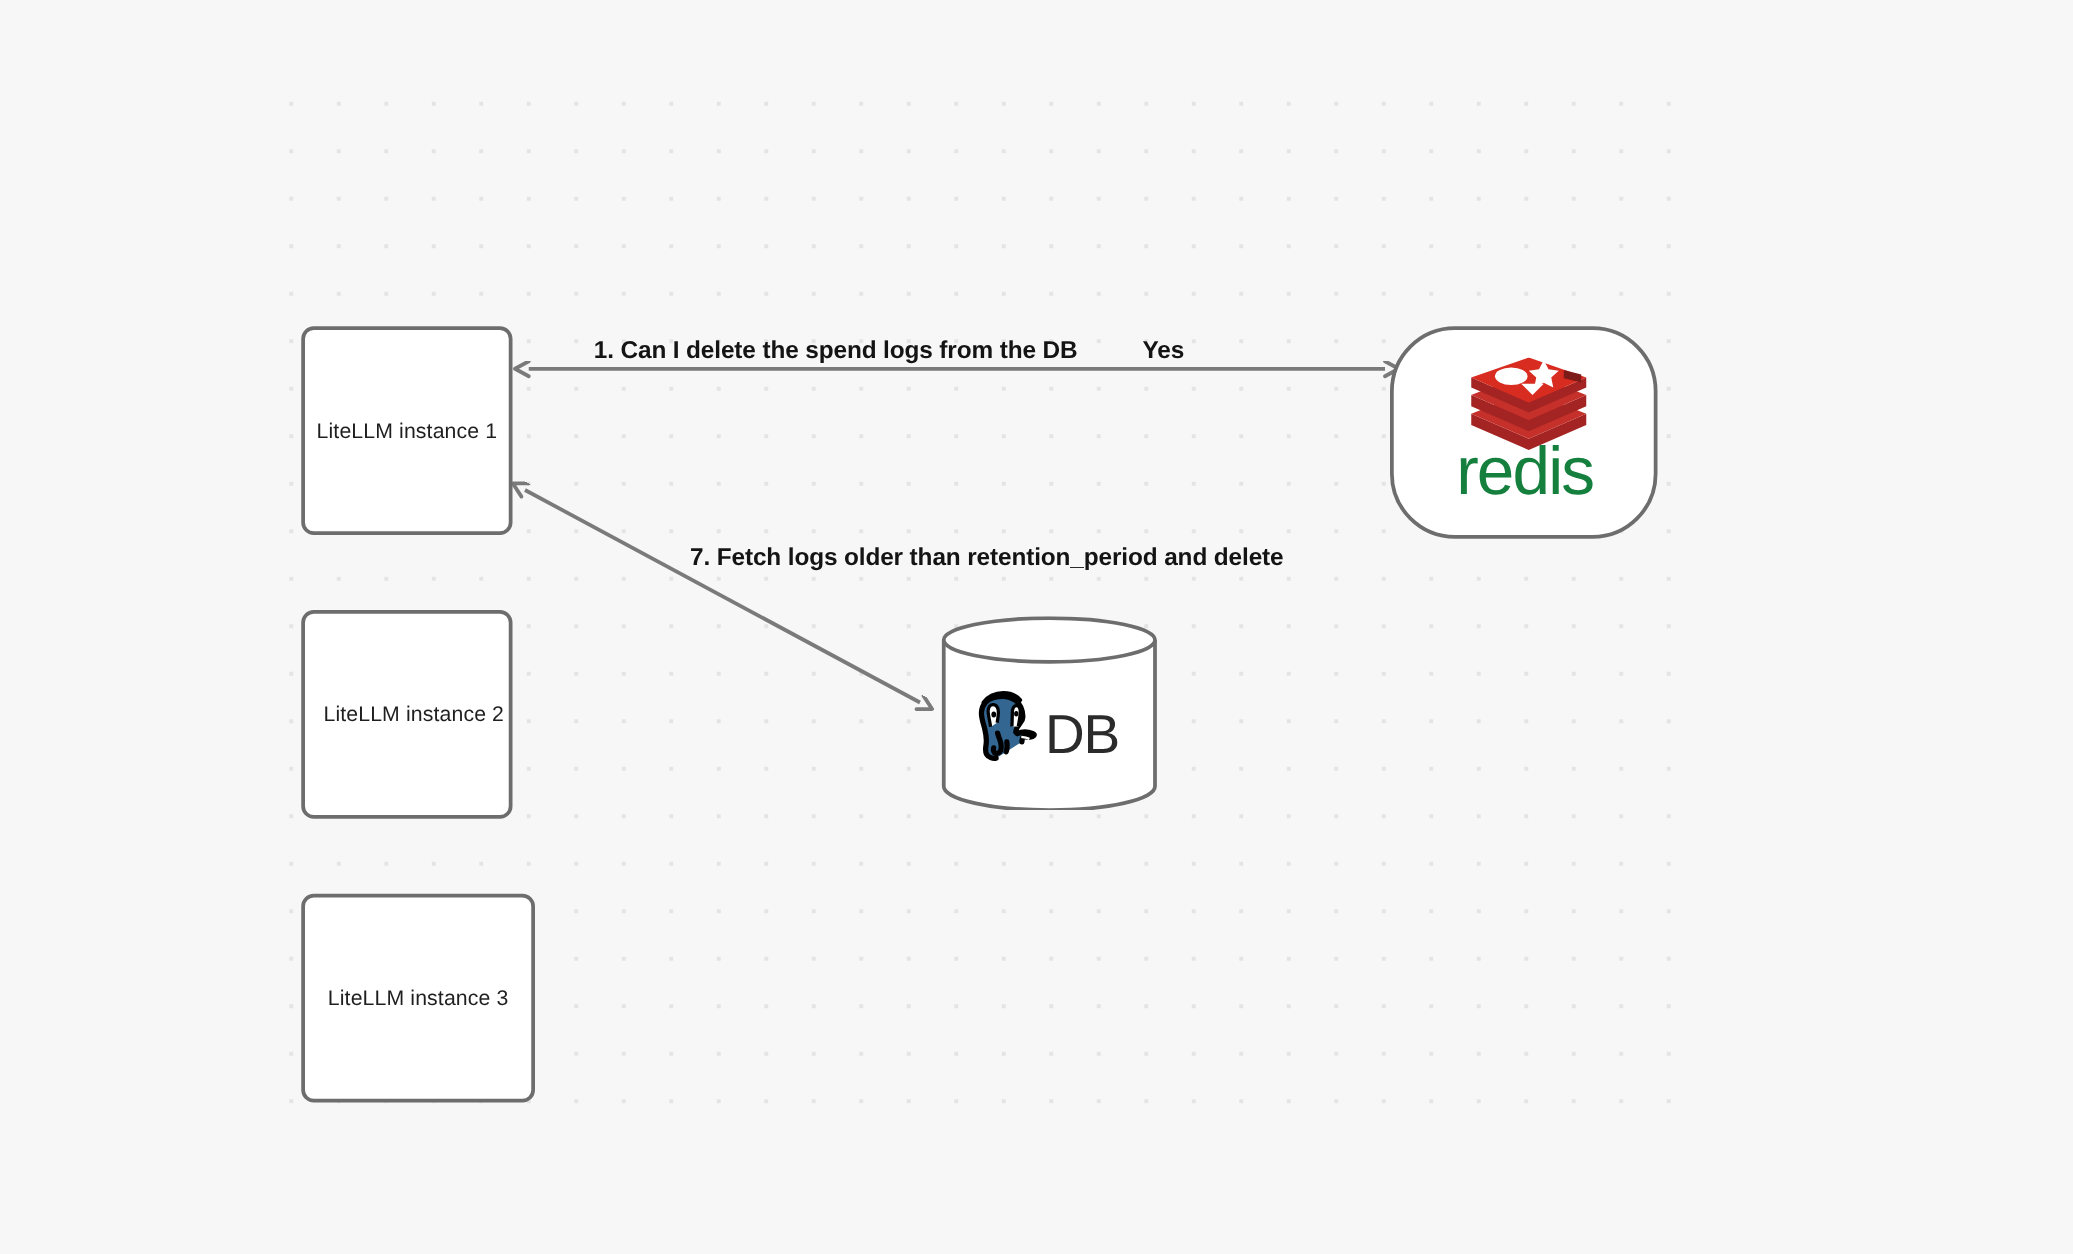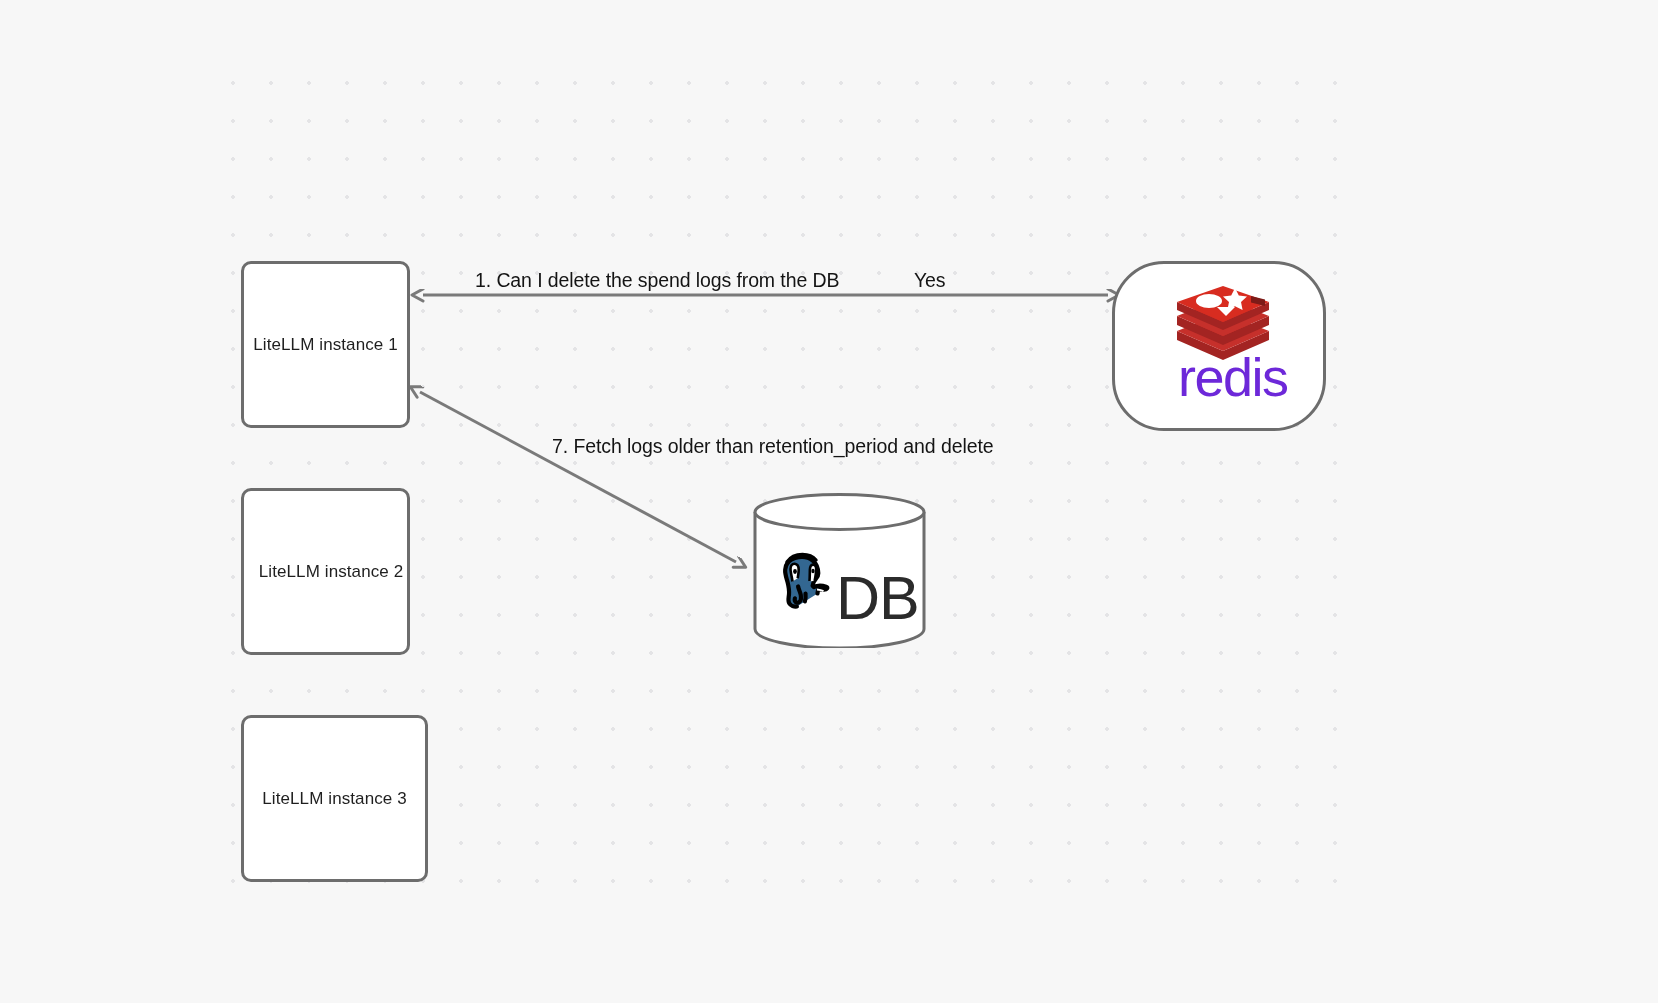--- a/index.html
+++ b/index.html
@@ -42,21 +42,21 @@
   .node-label {
     font-size: 17px;
     color: #1f1f1f;
     font-family: "Liberation Sans", sans-serif;
     letter-spacing: 0.1px;
     white-space: nowrap;
   }
   .edge-label {
     position: absolute;
     font-size: 19.5px;
-    font-weight: normal;
+    font-weight: bold;
     color: #141414;
     font-family: "Liberation Sans", sans-serif;
     white-space: nowrap;
     letter-spacing: -0.1px;
   }
   .redis-box {
     position: absolute;
     background: #ffffff;
     border: 3px solid #6d6d6d;
     border-radius: 52px;
@@ -64,34 +64,33 @@
   }
   svg.overlay {
     position: absolute;
     left: 0; top: 0;
     width: 1658px;
     height: 1003px;
     pointer-events: none;
   }
   .db-text {
     position: absolute;
-    font-size: 61px;
+    font-size: 44px;
     color: #2b2b2b;
     font-family: "Liberation Sans", sans-serif;
     font-weight: normal;
     letter-spacing: -1px;
   }
   .redis-word {
     position: absolute;
     font-size: 54px;
-    color: #6d28d9;
+    color: #15803d;
     font-family: "Liberation Sans", sans-serif;
     font-weight: normal;
     letter-spacing: -1.5px;
-    margin-left: 13px;
   }
 </style>
 </head>
 <body>
 
 <div id="canvas">
 
   <div id="dot-grid"></div>
 
   <svg class="overlay" viewBox="0 0 1658 1003">

